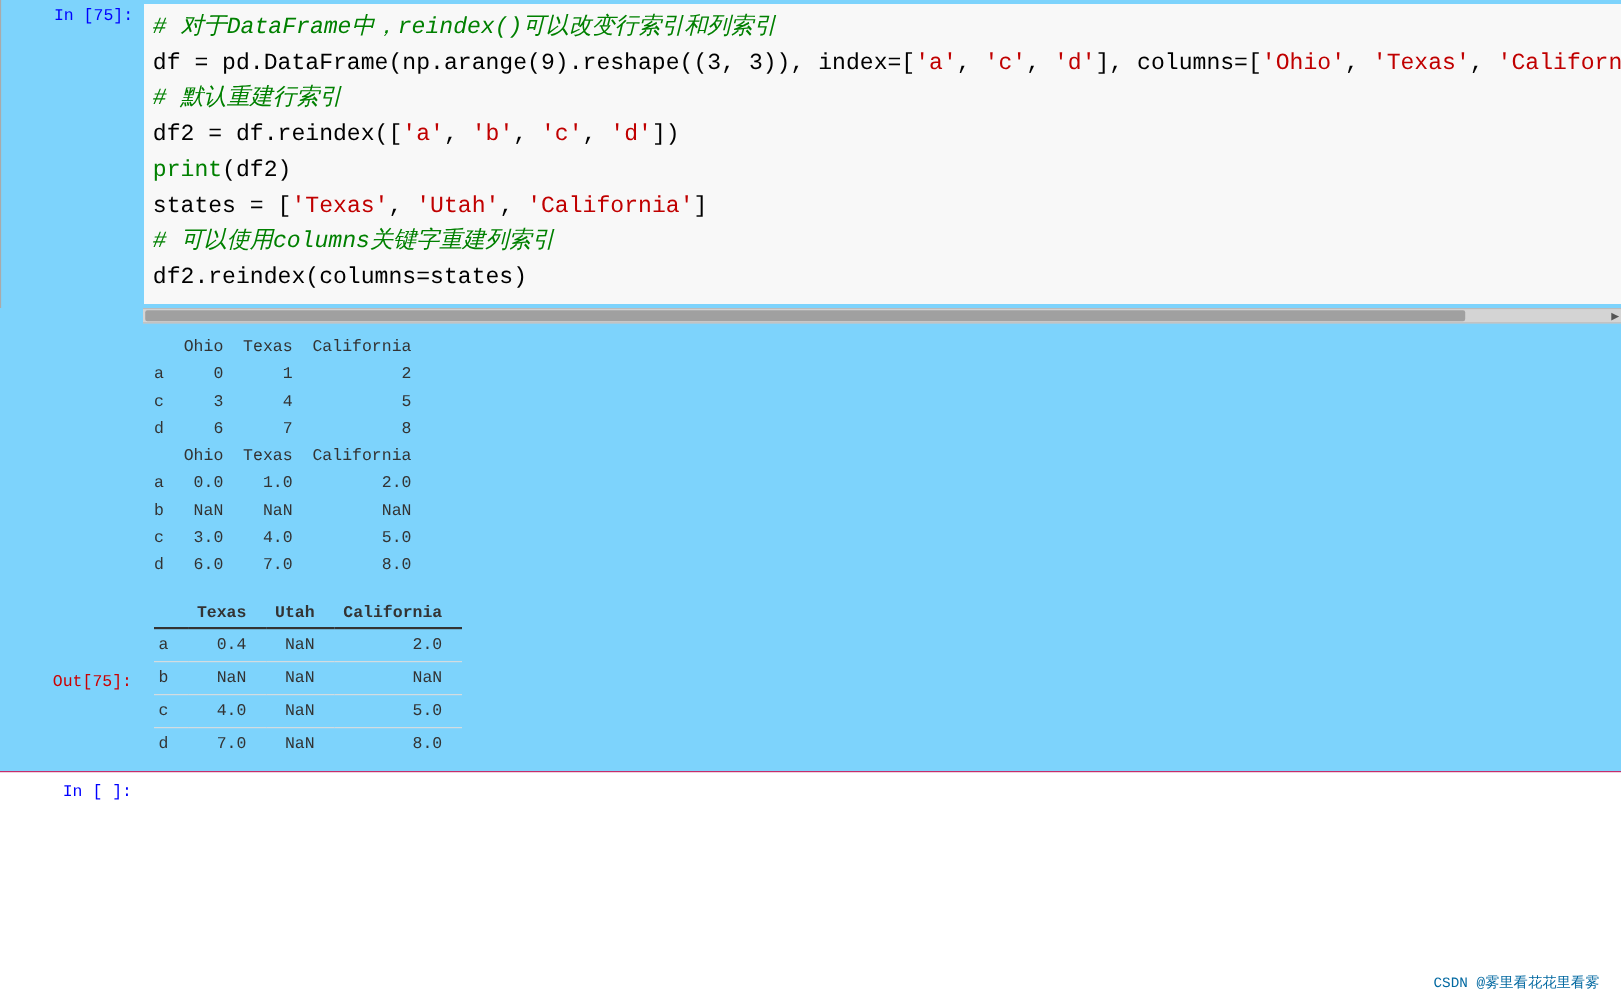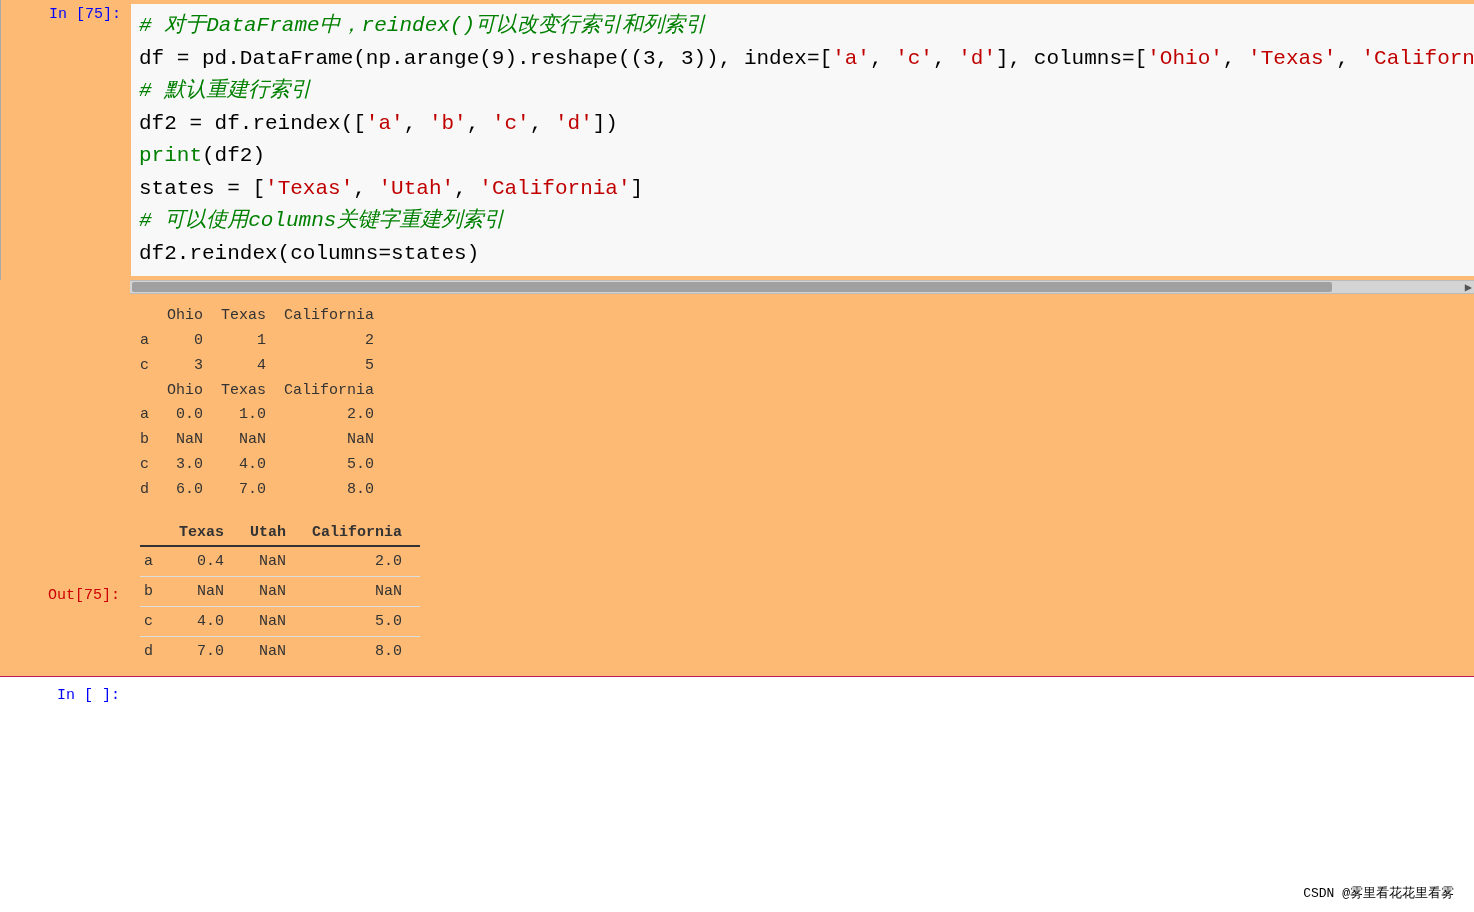--- a/index.html
+++ b/index.html
@@ -7,21 +7,21 @@
       font-family: 'Courier New', Courier, monospace;
       background: #fff;
       font-size: 15px;
       color: #333;
     }
 
     .notebook-cell {
       display: flex;
       flex-direction: column;
       width: 1474px;
-      background: #fdba74;
+      background: #7dd3fc;
     }
 
     .cell-input {
       display: flex;
       align-items: flex-start;
       border-left: 1px solid #aaa;
       padding: 4px 0;
     }
 
     .cell-label {
@@ -161,21 +161,21 @@
       background: #fff;
       border: none;
       border-left: none;
     }
 
     .csdn-credit {
       position: fixed;
       bottom: 10px;
       right: 20px;
       font-size: 13px;
-      color: #000000;
+      color: #0369a1;
     }
 
     .out-label-row {
       display: flex;
       align-items: center;
     }
   </style>
 </head>
 <body>
 
@@ -199,20 +199,21 @@
   <div class="scrollbar-row">
     <div class="scrollbar-thumb"></div>
     <span class="scrollbar-arrow">▶</span>
   </div>
 
   <div class="output-area">
     <div class="df-plain">
     <div class="df-row">   Ohio  Texas  California</div>
         <div class="df-row">a     0      1           2</div>
         <div class="df-row">c     3      4           5</div>
+        <div class="df-row">d     6      7           8</div>
         <div class="df-row">   Ohio  Texas  California</div>
         <div class="df-row">a   0.0    1.0         2.0</div>
         <div class="df-row">b   NaN    NaN         NaN</div>
         <div class="df-row">c   3.0    4.0         5.0</div>
         <div class="df-row">d   6.0    7.0         8.0</div>
       </div>
   </div>
 
   <div class="out-label-row">
     <div class="cell-label out-label">Out[75]:</div>

